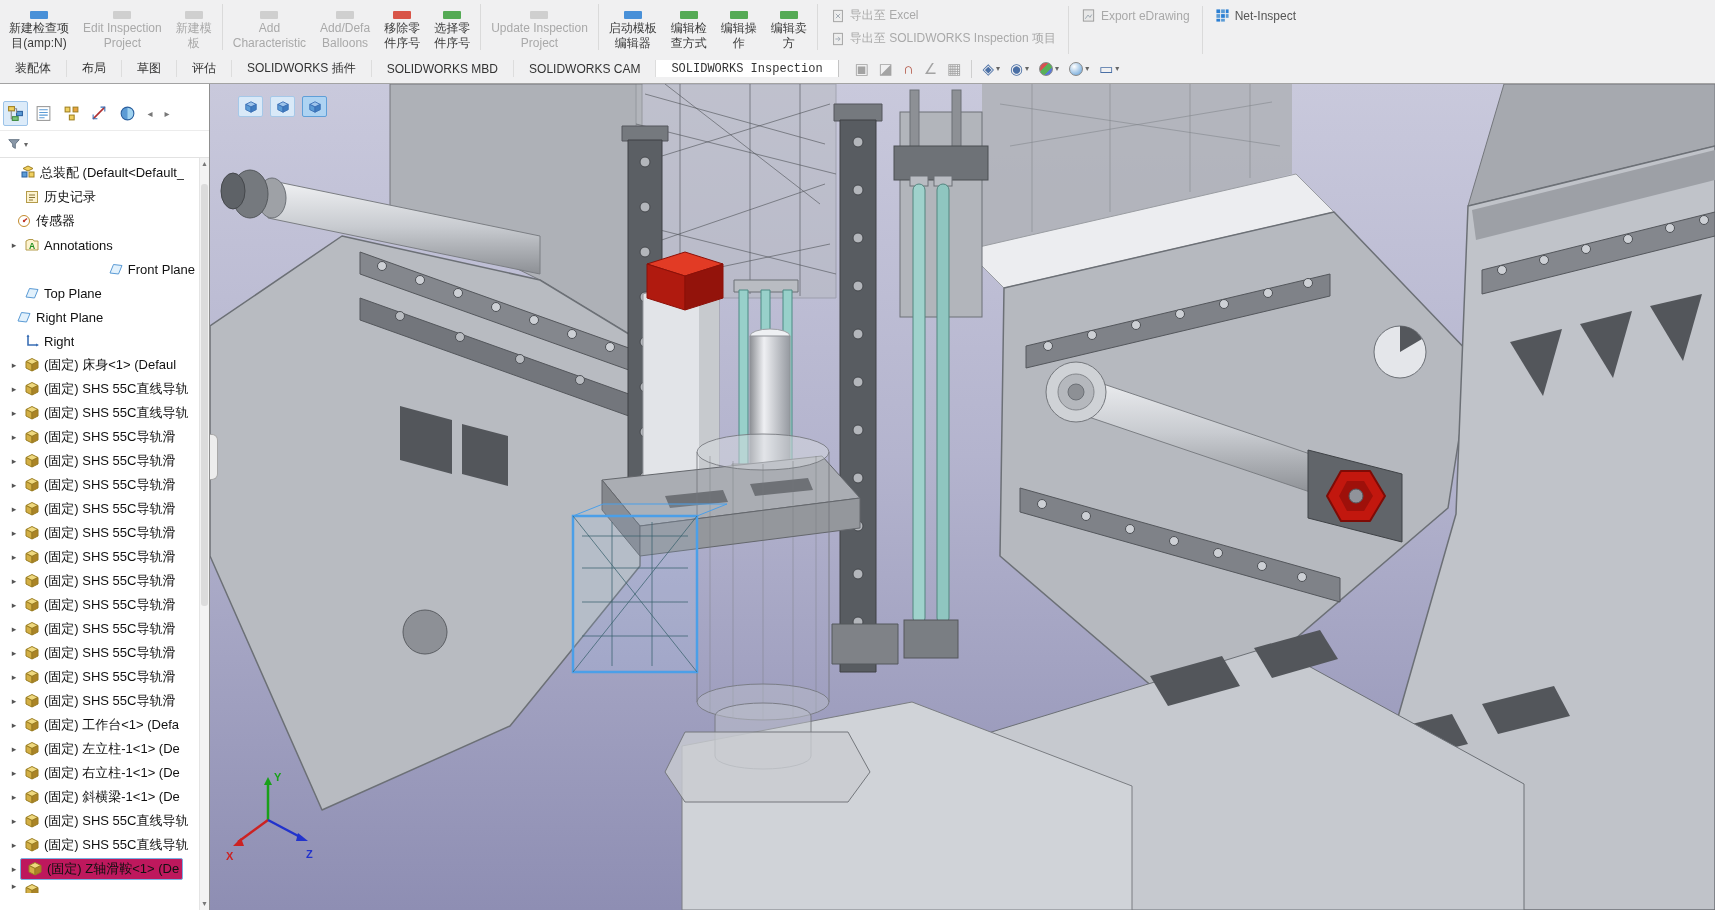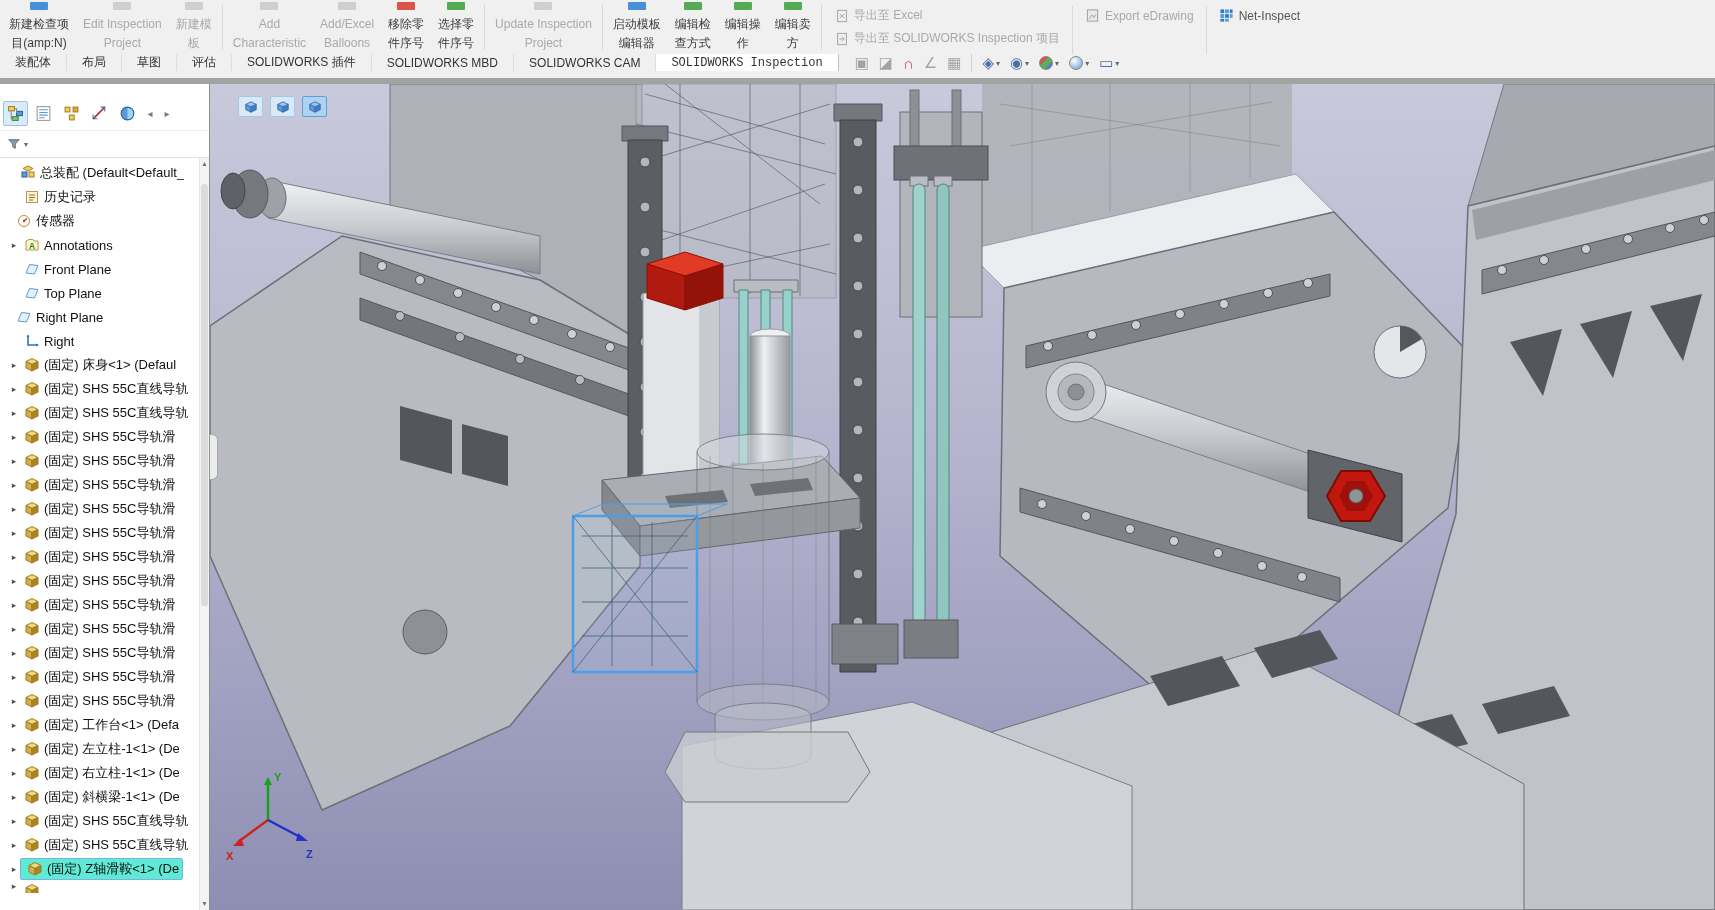--- a/index.html
+++ b/index.html
@@ -3,32 +3,32 @@
 <meta charset="utf-8">
 <style>
 *{box-sizing:border-box;margin:0;padding:0;}
 html,body{width:1715px;height:910px;}
 body{font-family:"Liberation Sans","DejaVu Sans",sans-serif;overflow:hidden;background:#f0f0f1;}
 .app{width:1715px;height:910px;display:flex;flex-direction:column;}
 
 
 .ribbon{height:54px;background:#f0f0f1;display:flex;align-items:stretch;padding-left:2px;flex:none;}
 #ribbon-buttons{display:flex;align-items:stretch;}
-.rbtn{display:flex;flex-direction:column;align-items:center;justify-content:space-between;padding:2px 7px 3px;font-size:12px;line-height:15px;color:#3c3c3c;white-space:nowrap;cursor:default;}
+.rbtn{display:flex;flex-direction:column;align-items:center;justify-content:flex-end;padding:2px 7px 3px;font-size:12px;line-height:15px;color:#3c3c3c;white-space:nowrap;cursor:default;}
 .rbtn.disabled{color:#a9a9a9;}
 .ric{width:18px;height:8px;border-radius:1px;margin-bottom:2px;flex:none;opacity:.85;}
 .rsep{width:1px;background:#dadada;margin:4px 3px;flex:none;}
 .ribbon-export{display:flex;align-items:flex-start;margin-left:10px;padding-top:6px;gap:12px;}
 .exp-col{display:flex;flex-direction:column;gap:4px;}
 .exp-item{display:flex;align-items:center;gap:5px;font-size:12px;color:#a9a9a9;height:19px;white-space:nowrap;}
 .exp-item.dark{color:#555;}
 .vline{width:1px;align-self:stretch;background:#dadada;}
 
 
-.tabrow{height:30px;background:#f0f0f1;display:flex;align-items:flex-start;border-bottom:6px solid #a3a3a3;flex:none;}
+.tabrow{height:30px;background:#f0f0f1;display:flex;align-items:center;border-bottom:1px solid #a3a3a3;flex:none;}
 #tabs{display:flex;align-items:stretch;}
 .tab{display:flex;align-items:center;padding:0 15px;font-size:12px;color:#333;border-right:1px solid #ddd;cursor:default;white-space:nowrap;}
 .tab.active{background:#fff;border-right-color:#c4c4c4;font-family:Liberation Mono, monospace;}
 #viewtools{display:flex;align-items:center;gap:10px;margin-left:16px;}
 .vt{display:flex;align-items:center;gap:2px;font-size:15px;color:#4a6fa5;cursor:default;}
 .vt.gray{color:#a3a3a3;}
 .vt .caret{font-size:8px;color:#666;}
 .vtsep{width:1px;height:18px;background:#cfcfcf;}
 .ball{width:14px;height:14px;border-radius:50%;border:1px solid #888;}
 .ball.rgb{background:linear-gradient(135deg,#d85050 34%,#58b058 34% 67%,#5878d8 67%);}
@@ -43,21 +43,21 @@
 .ptab.active{background:#dcebf9;border-color:#9cc3e8;}
 .ptab.nav{width:14px;color:#777;font-size:10px;}
 .filter-row{height:28px;display:flex;align-items:center;gap:3px;padding:0 7px;border-top:1px solid #ececec;border-bottom:1px solid #e2e2e2;flex:none;}
 .filter-caret{font-size:8px;color:#666;}
 .tree-wrap{flex:1;position:relative;overflow:hidden;}
 #tree{position:absolute;top:0;left:0;right:10px;bottom:0;overflow:hidden;padding-top:3px;}
 .trow{height:24px;display:flex;align-items:center;white-space:nowrap;font-size:13px;color:#111;cursor:default;}
 .trow.partial{height:12px;overflow:hidden;align-items:flex-start;}
 .tarrow{width:12px;flex:none;font-size:9px;color:#555;text-align:center;}
 .tcontent{display:flex;align-items:center;gap:4px;padding:1px 3px;border:1px solid transparent;border-radius:2px;overflow:hidden;}
-.tcontent.sel{background:#5eead4;border-color:#7ab1e3;padding-left:6px;}
+.tcontent.sel{background:#be185d;border-color:#7ab1e3;padding-left:6px;}
 .ticon{width:16px;height:16px;flex:none;}
 .ticon svg{width:16px;height:16px;display:block;}
 .tlabel{overflow:hidden;}
 .vscroll{position:absolute;top:0;right:0;bottom:0;width:10px;background:#f3f3f3;border-left:1px solid #e4e4e4;display:flex;flex-direction:column;align-items:center;}
 .varrow{font-size:7px;color:#777;height:12px;line-height:12px;flex:none;cursor:default;}
 .vtrack{flex:1;width:100%;position:relative;}
 .vthumb{position:absolute;top:14px;left:1px;right:1px;height:58%;background:#dcdcdc;border-radius:3px;}
 
 
 .viewport{flex:1;position:relative;min-width:0;background:#a9a9c6;overflow:hidden;}
@@ -91,21 +91,21 @@
           <span class="rl">板</span>
         </div>
         <div class="rsep"></div>
         <div class="rbtn disabled">
           <span class="ric" style="background: rgb(201, 201, 201);"></span>
           <span class="rl">Add</span>
           <span class="rl">Characteristic</span>
         </div>
         <div class="rbtn disabled">
           <span class="ric" style="background: rgb(201, 201, 201);"></span>
-          <span class="rl">Add/Excel</span>
+          <span class="rl">Add/Defa</span>
           <span class="rl">Balloons</span>
         </div>
         <div class="rbtn">
           <span class="ric" style="background: rgb(212, 58, 42);"></span>
           <span class="rl">移除零</span>
           <span class="rl">件序号</span>
         </div>
         <div class="rbtn">
           <span class="ric" style="background: rgb(58, 158, 58);"></span>
           <span class="rl">选择零</span>
@@ -326,21 +326,21 @@
               <span class="tcontent">
                 <span class="ticon">
                   <svg viewBox="0 0 16 16">
                     <path d="M2,4 l3,-1.5 h4 l1,1.5 h4 v9 h-12 z" fill="#fdf3cf" stroke="#b49b4a"></path>
                     <text x="5" y="12" font-size="8.5" font-weight="bold" fill="#1f8f1f">A</text>
                   </svg>
                 </span>
                 <span class="tlabel">Annotations</span>
               </span>
             </div>
-            <div class="trow" style="padding-left: 8px;">
+            <div class="trow" style="padding-left: 8px; justify-content: flex-end;">
               <span class="tarrow"></span>
               <span class="tcontent">
                 <span class="ticon">
                   <svg viewBox="0 0 16 16">
                     <polygon points="2,12 5.5,3.5 14,4.5 10.5,13" fill="#ddeffc" fill-opacity="0.85" stroke="#5b9bd5"></polygon>
                   </svg>
                 </span>
                 <span class="tlabel">Front Plane</span>
               </span>
             </div>

